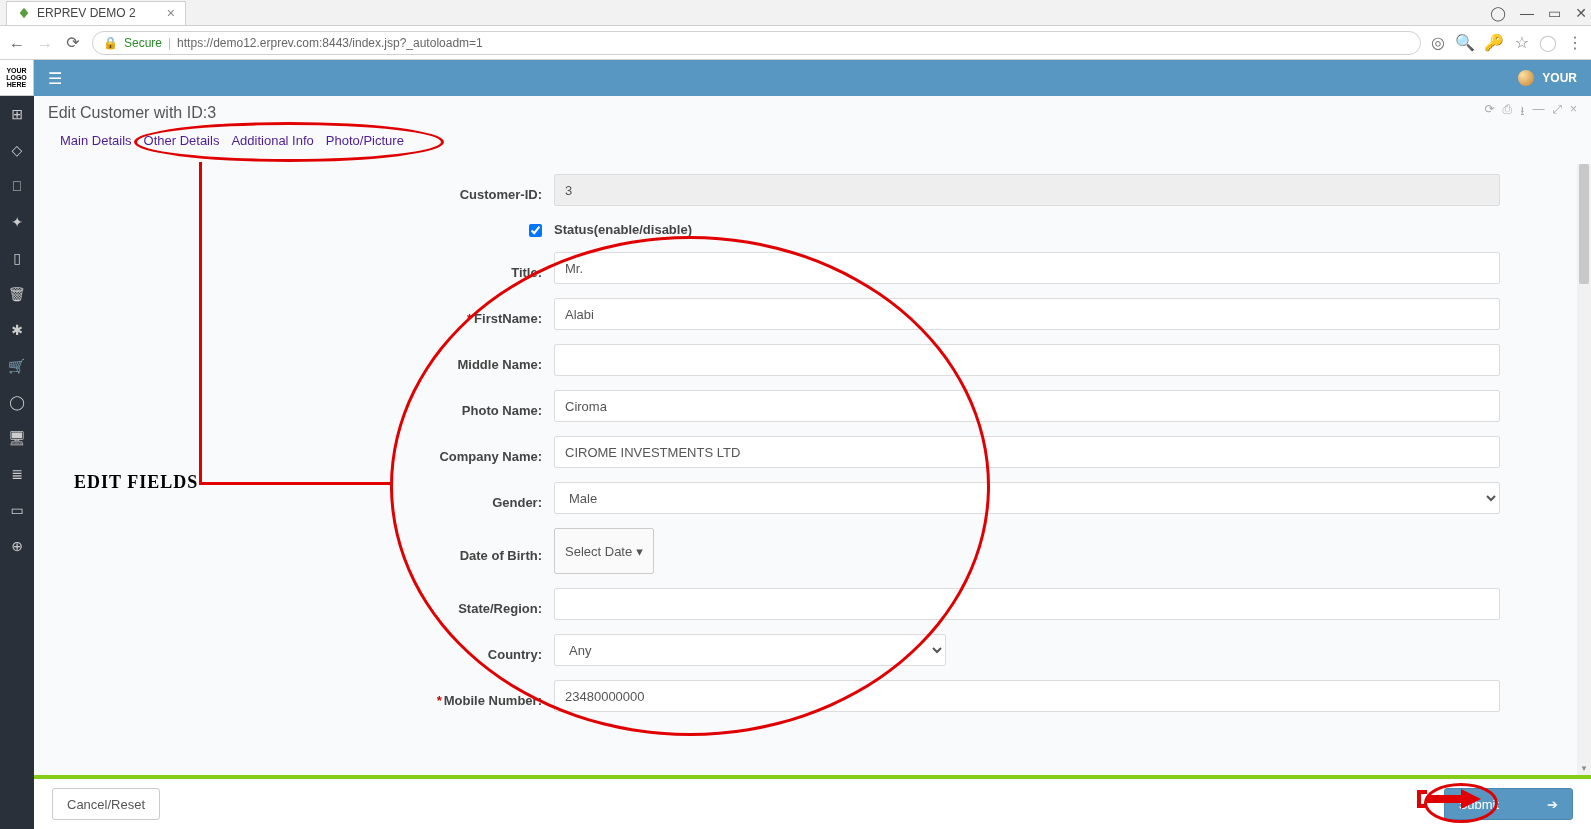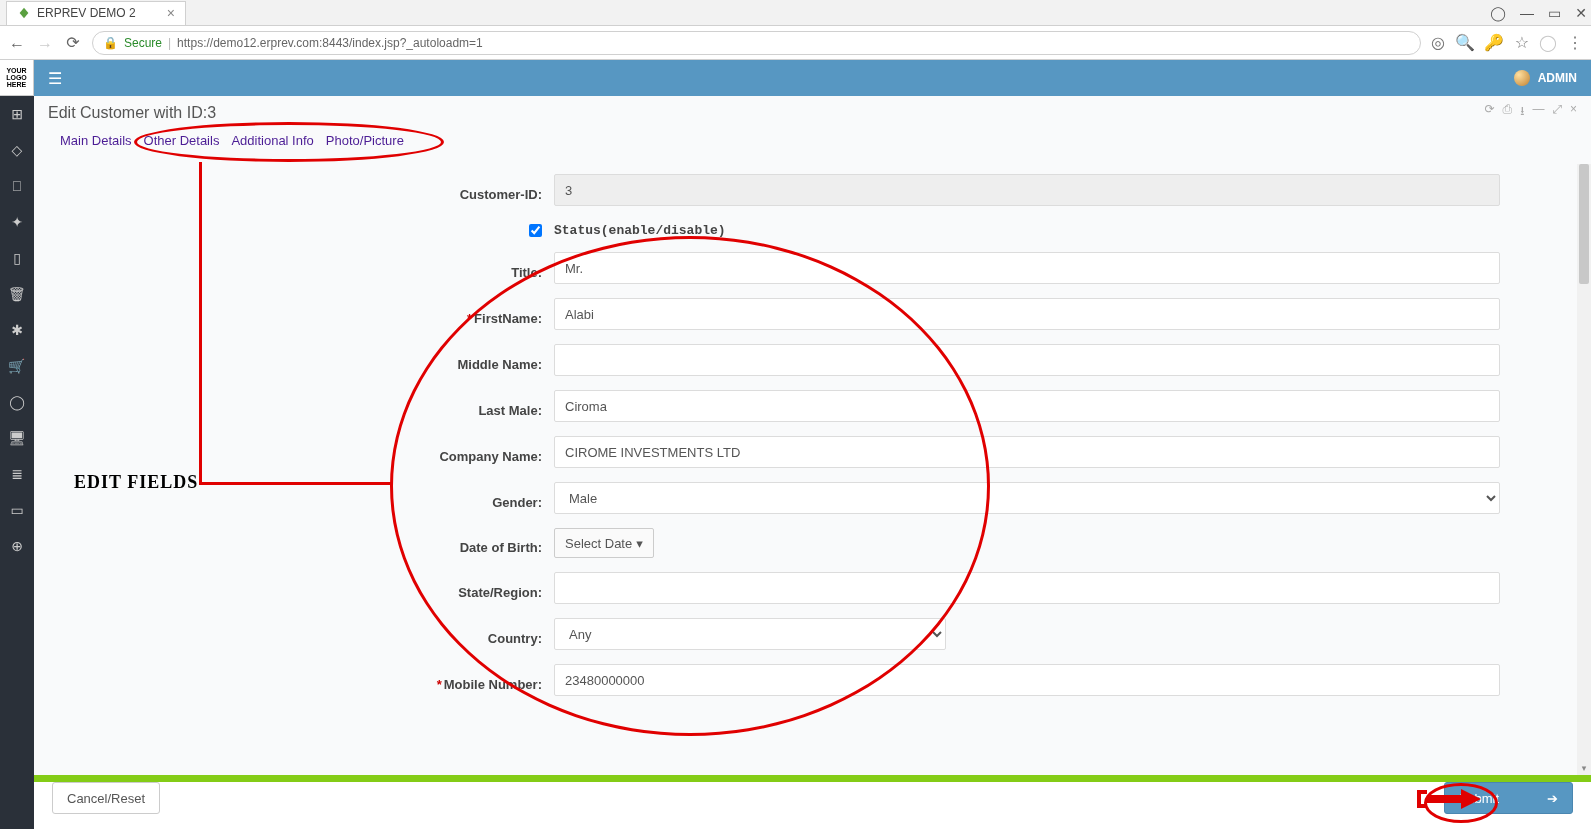--- a/index.html
+++ b/index.html
@@ -45,26 +45,26 @@
   .form-scroll { position: absolute; top: 68px; bottom: 54px; left: 0; right: 14px; overflow-y: auto; padding: 10px 0 20px 0; }
   .form-row { display: flex; align-items: center; margin-bottom: 14px; }
   .form-label { width: 520px; text-align: right; font-size: 13px; font-weight: bold; color: #444; padding-right: 12px; padding-top: 8px; }
   .form-label .req { color: #c00; margin-right: 2px; }
   .form-field { flex: 1; max-width: 946px; }
   .form-field input[type=text], .form-field select, .form-field textarea, .form-field .readonly {
     width: 100%; height: 32px; border: 1px solid #dcdcdc; border-radius: 2px; padding: 0 10px; font-size: 13px; color: #555; background: #fff;
   }
   .form-field .readonly { background: #eee; display: flex; align-items: center; }
   .form-field textarea { height: 36px; padding: 6px 10px; resize: both; font-family: inherit; }
-  .form-field .date-btn { display: inline-flex; align-items: center; gap: 4px; height: 30px; padding: 0 10px; border: 1px solid #ccc; border-radius: 2px; background: #fafafa; font-size: 13px; color: #555; cursor: pointer; }
+  .form-field .date-btn { display: inline-flex; align-items: center; gap: 4px; height: 46px; padding: 0 10px; border: 1px solid #ccc; border-radius: 2px; background: #fafafa; font-size: 13px; color: #555; cursor: pointer; }
   .combo { position: relative; width: 392px; }
   .combo select { width: 100%; }
   .checkbox-row { display: flex; align-items: center; gap: 10px; }
 
-  .footer { position: absolute; bottom: 0; left: 0; right: 0; height: 54px; background: #fff; border-top: 7px solid #84cc16; display: flex; padding: 0 18px; }
+  .footer { position: absolute; bottom: 0; left: 0; right: 0; height: 54px; background: #fff; border-top: 4px solid #84cc16; display: flex; align-items: center; padding: 0 18px; }
   .btn { height: 32px; padding: 0 14px; border-radius: 3px; border: 1px solid #ccc; background: #fff; font-size: 13px; color: #555; cursor: pointer; display: inline-flex; align-items: center; gap: 4px; }
   .btn.primary { background: #5797c2; border-color: #4a86b0; color: #fff; margin-left: auto; gap: 48px; }
 
   
   .anno { position: absolute; pointer-events: none; }
   .anno-ellipse { border: 3px solid #e00000; border-radius: 50%; }
   .anno-line { background: #e00000; }
   .anno-text { color: #000000; font-weight: bold; font-size: 18px; font-family: "Times New Roman", serif; letter-spacing: 1px; }
   .anno-arrow-head {
     width: 0; height: 0;
@@ -146,21 +146,21 @@
       <div class="side-item">▭</div>
       <div class="side-item">⊕</div>
     </div>
   </div>
 
   <div class="main">
     <div class="topbar">
       <span class="hamburger">☰</span>
       <div class="right">
         <span class="avatar"></span>
-        <span>ADMIN</span>
+        <span>YOUR</span>
       </div>
     </div>
 
     <div class="page">
       <div class="page-header">
         <div class="page-title">Edit Customer with ID:3</div>
         <div class="panel-actions">
           <span>⟳</span>
           <span>⎙</span>
           <span>⭳</span>
@@ -185,40 +185,40 @@
               <div class="readonly">3</div>
             </div>
         </div>
 
         <div class="form-row">
           <div class="form-label" style="padding-top:2px;">
             <span class="checkbox-row" style="justify-content:flex-end;">
               <input type="checkbox" checked="" style="">
             </span>
           </div>
-          <div class="form-field"><span class="lbl" style="font-size:13px;font-weight:bold;color:#444;font-family:Liberation Mono, monospace;">Status(enable/disable)</span></div>
+          <div class="form-field"><span class="lbl" style="font-size:13px;font-weight:bold;color:#444;">Status(enable/disable)</span></div>
         </div>
 
         <div class="form-row">
           <div class="form-label">Title:</div>
           <div class="form-field"><input type="text" value="Mr." style=""></div>
         </div>
 
         <div class="form-row">
           <div class="form-label"><span class="req">*</span><span>FirstName:</span></div>
           <div class="form-field"><input type="text" value="Alabi" style=""></div>
         </div>
 
         <div class="form-row">
           <div class="form-label">Middle Name:</div>
           <div class="form-field"><input type="text" value="" style=""></div>
         </div>
 
         <div class="form-row">
-          <div class="form-label">Last Male:</div>
+          <div class="form-label">Photo Name:</div>
           <div class="form-field"><input type="text" value="Ciroma" style=""></div>
         </div>
 
         <div class="form-row">
           <div class="form-label">Company Name:</div>
           <div class="form-field"><input type="text" value="CIROME INVESTMENTS LTD" style=""></div>
         </div>
 
         <div class="form-row">
           <div class="form-label">Gender:</div>

